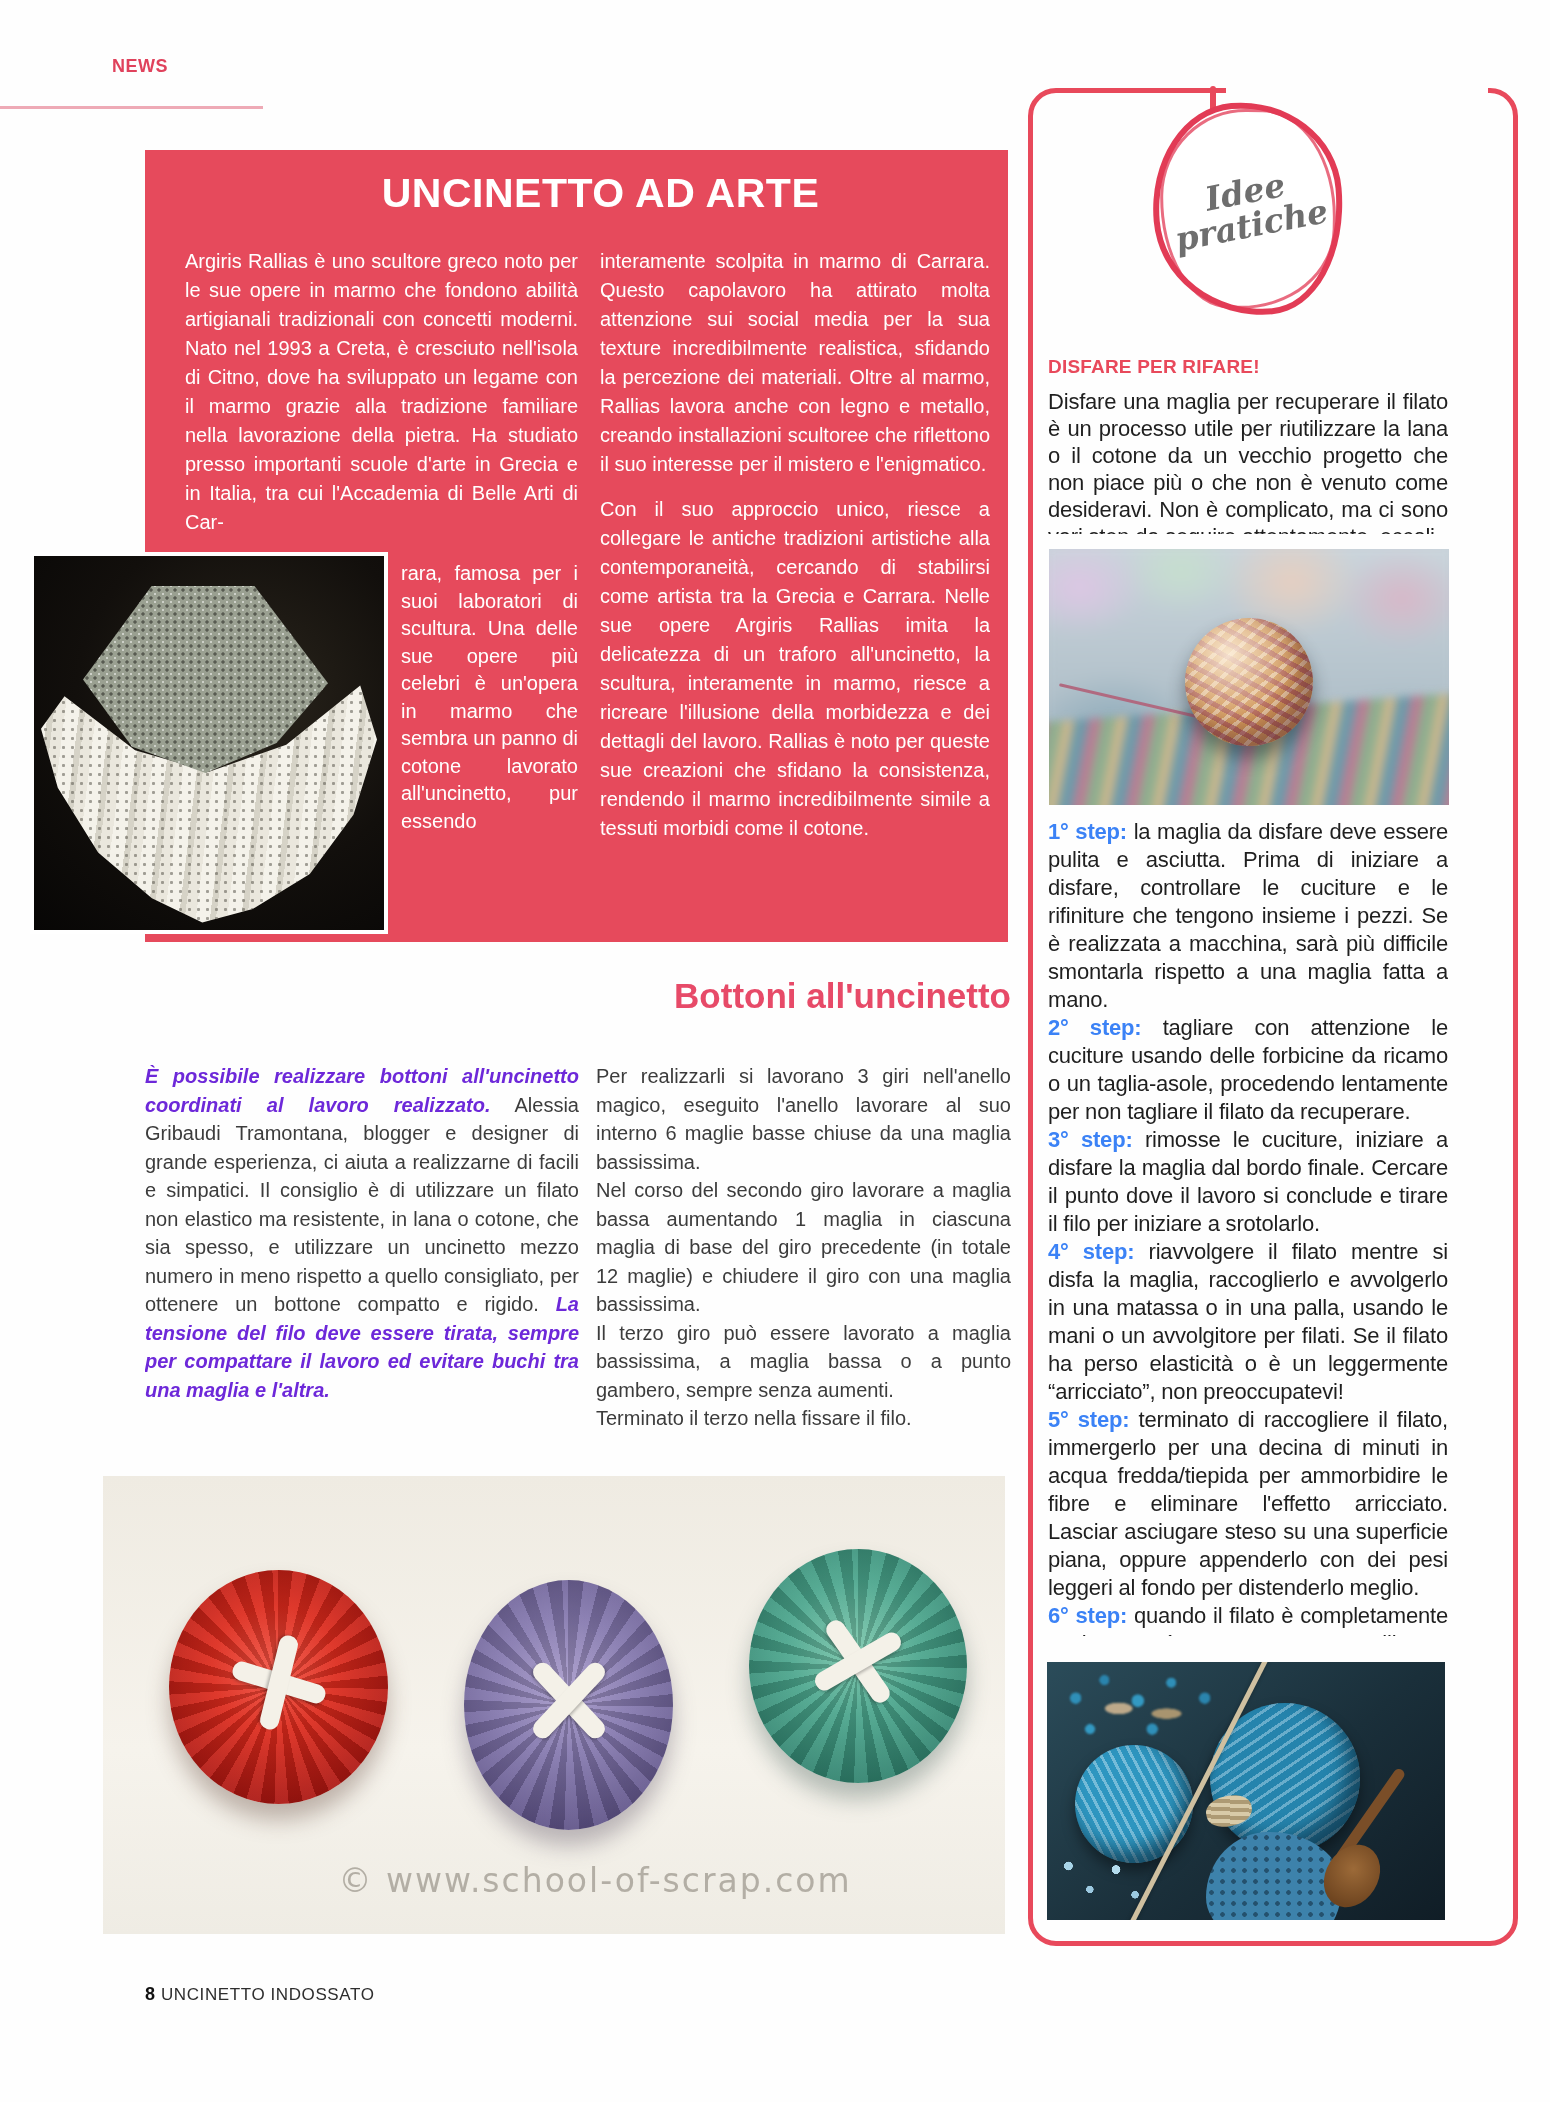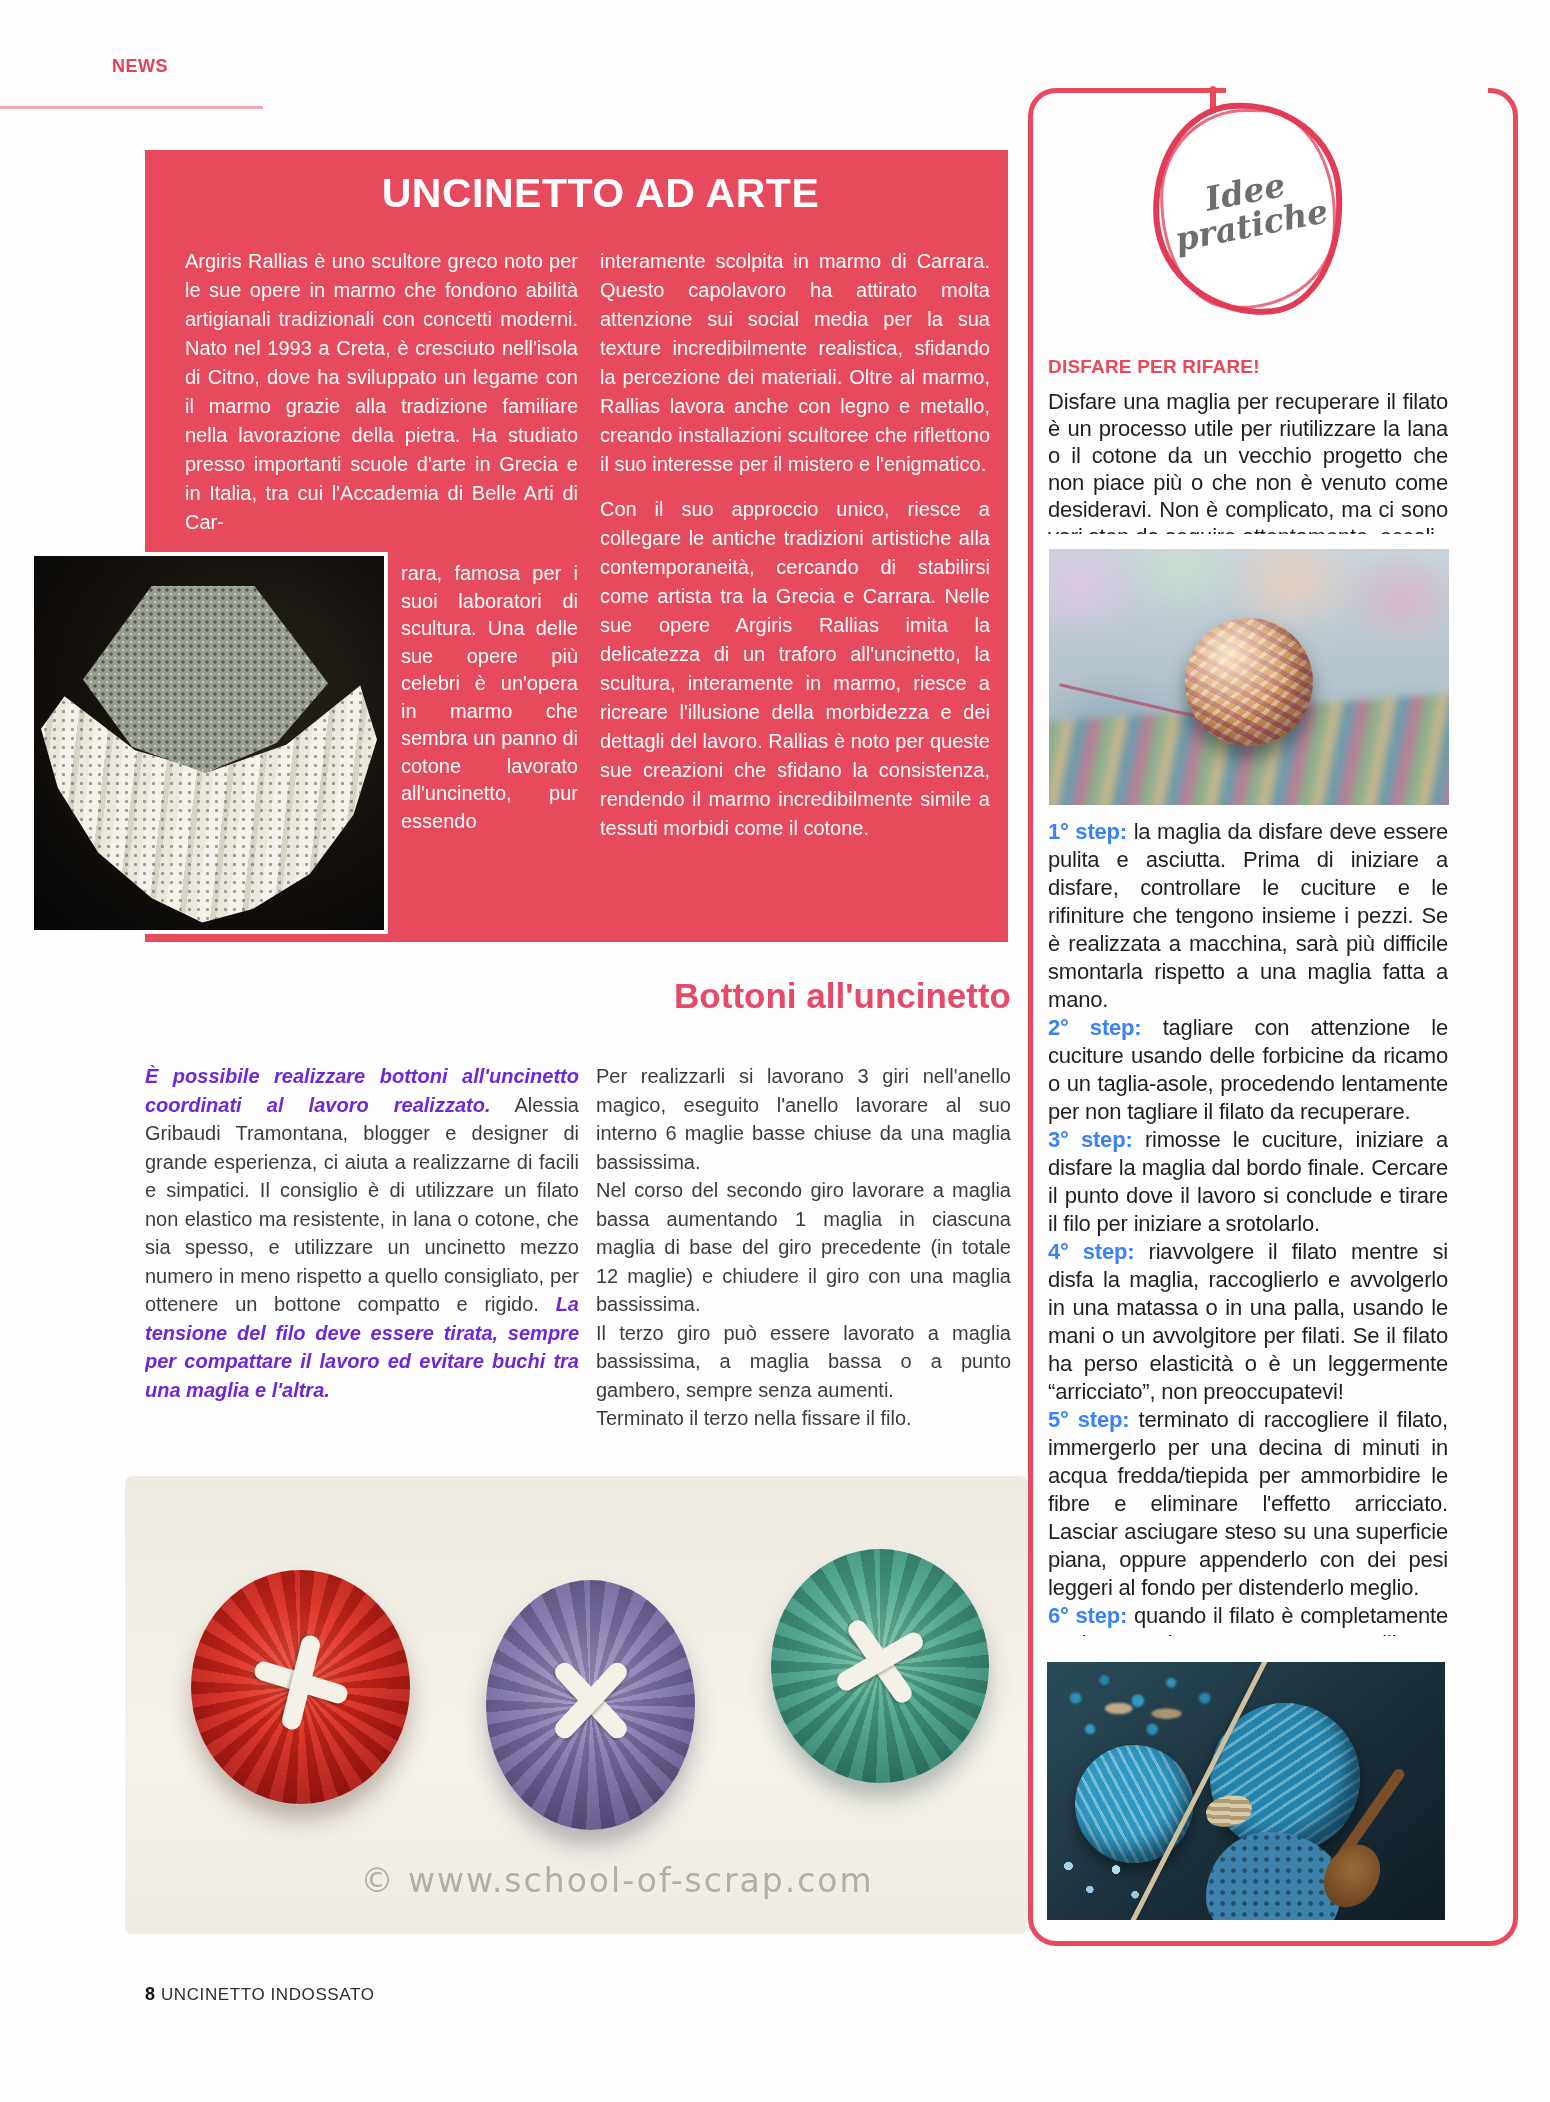--- a/index.html
+++ b/index.html
@@ -36,21 +36,21 @@
     clip-path:polygon(28% 0%, 70% 0%, 100% 52%, 79% 84%, 50% 100%, 20% 86%, 0% 50%); }
 
   
   .bottoni-title { left:145px; top:976px; width:866px; text-align:right; font-size:35px; font-weight:bold; color:#e74a68; }
   .body-text { color:#3c3c3c; font-size:20px; line-height:28.5px; text-align:justify; overflow:hidden; }
   .bottoni-left  { left:145px; top:1062px; width:434px; height:412px; }
   .bottoni-right { left:596px; top:1062px; width:415px; height:412px; }
   .body-text b { color:#6d28d9;font-style:italic; }
 
   
-  .buttons-photo { left:125px; top:1476px; width:902px; height:458px; background:linear-gradient(180deg,#efebe2 0%, #f6f3ec 60%, #efece4 100%); overflow:hidden; z-index:4;border-radius:7px; }
+  .buttons-photo { left:103px; top:1476px; width:902px; height:458px; background:linear-gradient(180deg,#efebe2 0%, #f6f3ec 60%, #efece4 100%); overflow:hidden; z-index:4; }
   .crochet-band { position:absolute; left:0; top:0; width:100%; height:52%;
     background-image:
       repeating-linear-gradient(78deg, rgba(255,255,255,.22) 0 4px, transparent 4px 12px),
       repeating-linear-gradient(-62deg, rgba(70,35,60,.28) 0 5px, transparent 5px 13px),
       linear-gradient(90deg,#998eb4 0%, #b3a univ 0%, #b3a069 13%, #c78f70 26%, #d96a58 40%, #df8b58 52%, #d7a75a 64%, #c7b869 76%, #cf9180 86%, #58a890 94%, #4aa189 100%);
     clip-path:polygon(0 0, 100% 0, 100% 80%, 93% 89%, 81% 82%, 67% 93%, 51% 84%, 35% 95%, 21% 86%, 9% 94%, 0 84%); }
   .btn { position:absolute; border-radius:50%; }
   .btn .stitch { position:absolute; inset:0; border-radius:50%;
     background:repeating-conic-gradient(rgba(0,0,0,.16) 0deg 7deg, rgba(255,255,255,.07) 7deg 14deg); }
   .btn-red    { left:66px;  top:94px;  width:219px; height:234px;

